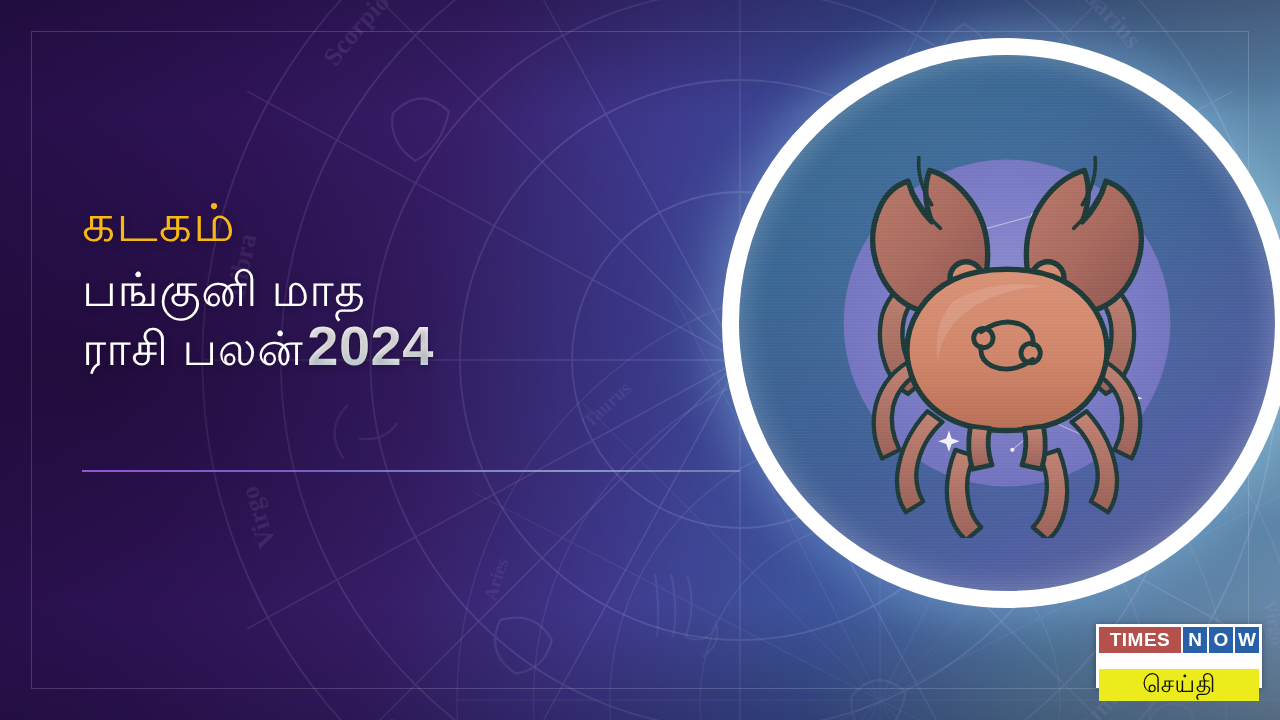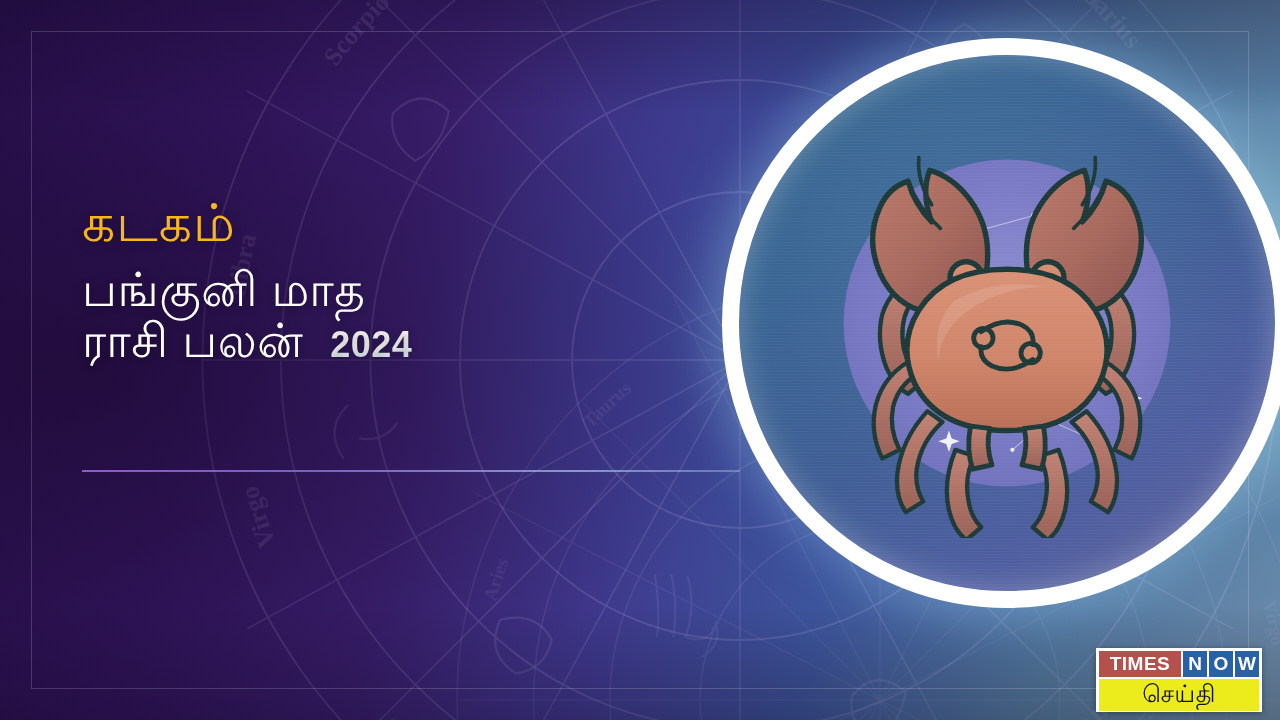--- a/index.html
+++ b/index.html
@@ -70,26 +70,26 @@
     font-weight:400;
     color:#ffffff;
     letter-spacing:0.5px;
     text-shadow:0 2px 9px rgba(0,0,0,0.30);
     white-space:nowrap;
   }
   .sub-line.l1{ margin-top:14px; }
   .sub-line.l2{ margin-top:-2px; }
   .year{
     font-weight:700;
-    font-size:36px;
+    font-size:56px;
     background:linear-gradient(180deg,#ffffff 0%,#ffffff 58%,#cfe8f4 100%);
     -webkit-background-clip:text;
     background-clip:text;
     color:transparent;
-    margin-left:27px;
+    margin-left:4px;
   }
 
   .divider{
     position:absolute;
     left:82px; top:470px;
     width:658px; height:2px;
     background:linear-gradient(90deg, rgba(150,90,220,0.95) 0%, rgba(130,110,215,0.85) 35%, rgba(160,190,225,0.75) 75%, rgba(190,215,235,0.35) 100%);
   }
 
   
@@ -120,21 +120,21 @@
   .crab-wrap{
     position:absolute; left:50%; top:50%;
     width:430px; height:430px;
     transform:translate(-50%,-50%);
   }
   .crab-wrap svg{ width:100%; height:100%; display:block; }
 
   
   .logo{
     position:absolute;
-    left:1096px; top:648px;
+    left:1096px; top:624px;
     width:166px; height:64px;
     background:#ffffff;
     padding:3px;
     box-shadow:0 1px 6px rgba(0,0,0,0.35);
   }
   .logo-top{
     display:flex;
     height:26px;
     gap:2px;
   }
@@ -153,21 +153,21 @@
     width:24px;
     background:#2861a8;
     color:#ffffff;
     font-weight:700;
     font-size:19px;
     display:flex;
     align-items:center;
     justify-content:center;
   }
   .logo-bottom{
-    margin-top:2px;
+    margin-top:16px;
     height:32px;
     background:#ecec1c;
     color:#111111;
     font-size:24px;
     font-weight:400;
     display:flex;
     align-items:center;
     justify-content:center;
     letter-spacing:0.5px;
   }

